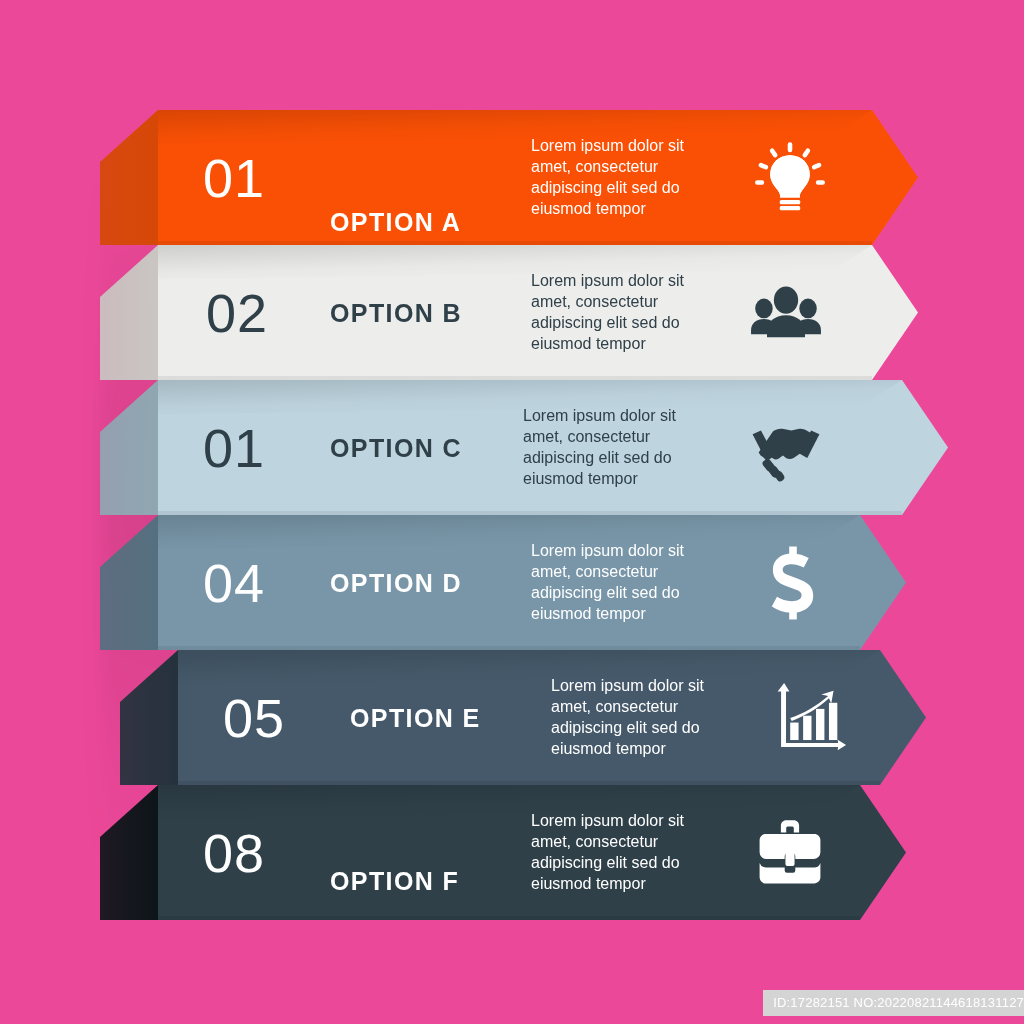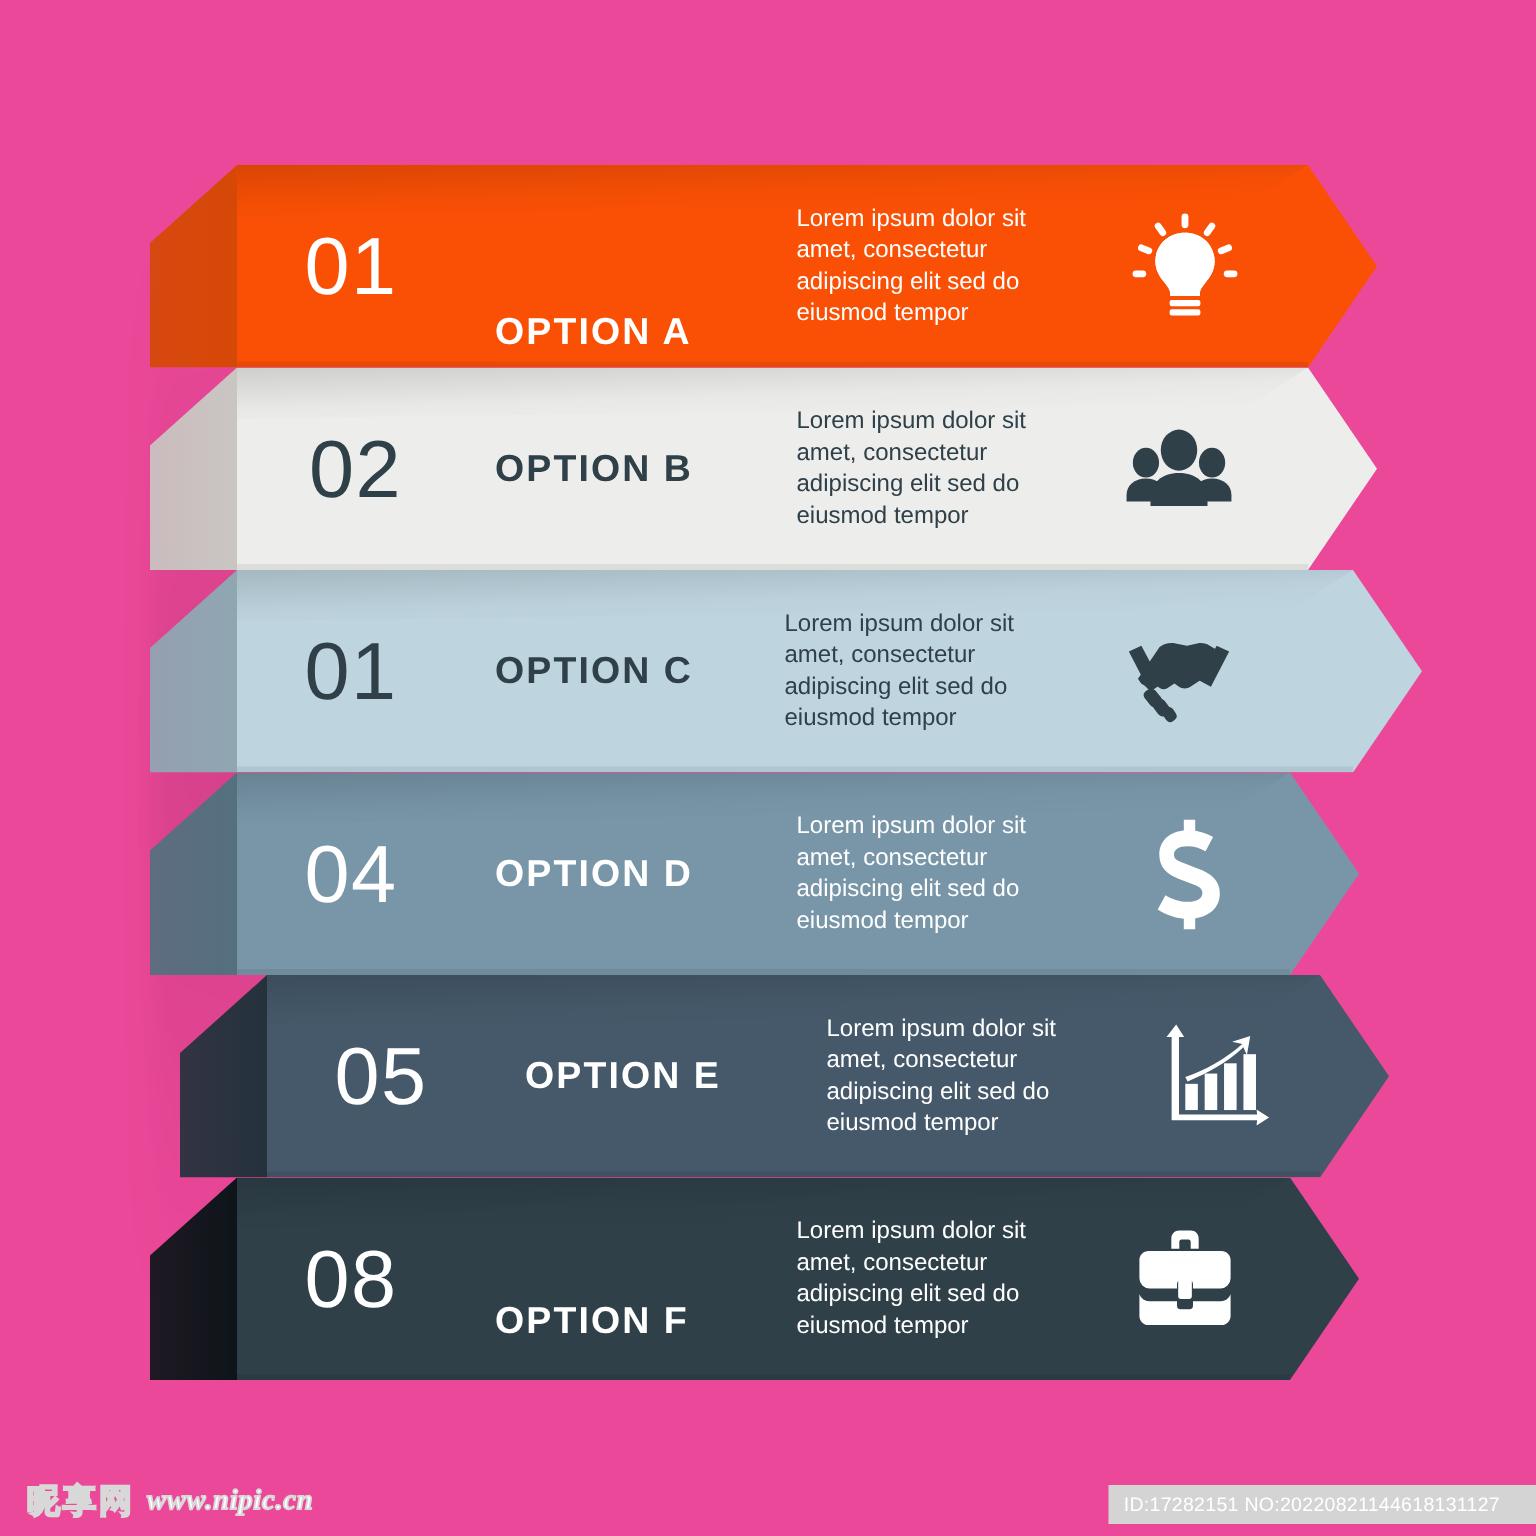--- a/index.html
+++ b/index.html
@@ -115,21 +115,21 @@
     -webkit-text-stroke:1.2px #d8d8d8;
     font-family:"Liberation Serif", serif;
   }
   .idbadge {
     position:absolute;
     right:0; bottom:8px;
     background:#d4d4d4;
     color:#ffffff;
     font-size:13px;
     letter-spacing:0.2px;
-    padding:5px 24px 6px 10px;
+    padding:5px 0 6px 10px;
     font-family:"Liberation Sans", sans-serif;
     white-space:nowrap;
   }
 </style>
 </head>
 <body>
 
 <div id="stage">
   <div class="stack-shadow"></div>
   <div class="rows" id="rows">
@@ -425,18 +425,14 @@
       <path d="M38 14c0-4 3-7 7-7h10c4 0 7 3 7 7v9h-7v-6c0-1-.8-2-2-2h-6c-1.2 0-2 1-2 2v6h-7z"></path>
       <path d="M10 33c0-4.4 3.6-8 8-8h64c4.4 0 8 3.6 8 8v16a9 9 0 0 1-9 9H57v-4a3 3 0 0 0-3-3H46a3 3 0 0 0-3 3v4H19a9 9 0 0 1-9-9z"></path>
       <path d="M10 63a9 9 0 0 0 9 6h24v4a3 3 0 0 0 3 3h8a3 3 0 0 0 3-3v-4h24a9 9 0 0 0 9-6v19c0 4.4-3.6 8-8 8H18c-4.4 0-8-3.6-8-8z"></path>
       <rect x="44" y="50" width="12" height="17" rx="2.5"></rect>
     </svg>
           </div>
         </div>
       </div>
     </div>
 
-  <div class="wm">
-    <span class="wm-cn">昵享网</span>
-    <span class="wm-url">www.nipic.cn</span>
-  </div>
   <div class="idbadge">ID:17282151 NO:20220821144618131127</div>
 </div>
 
 </body></html>

